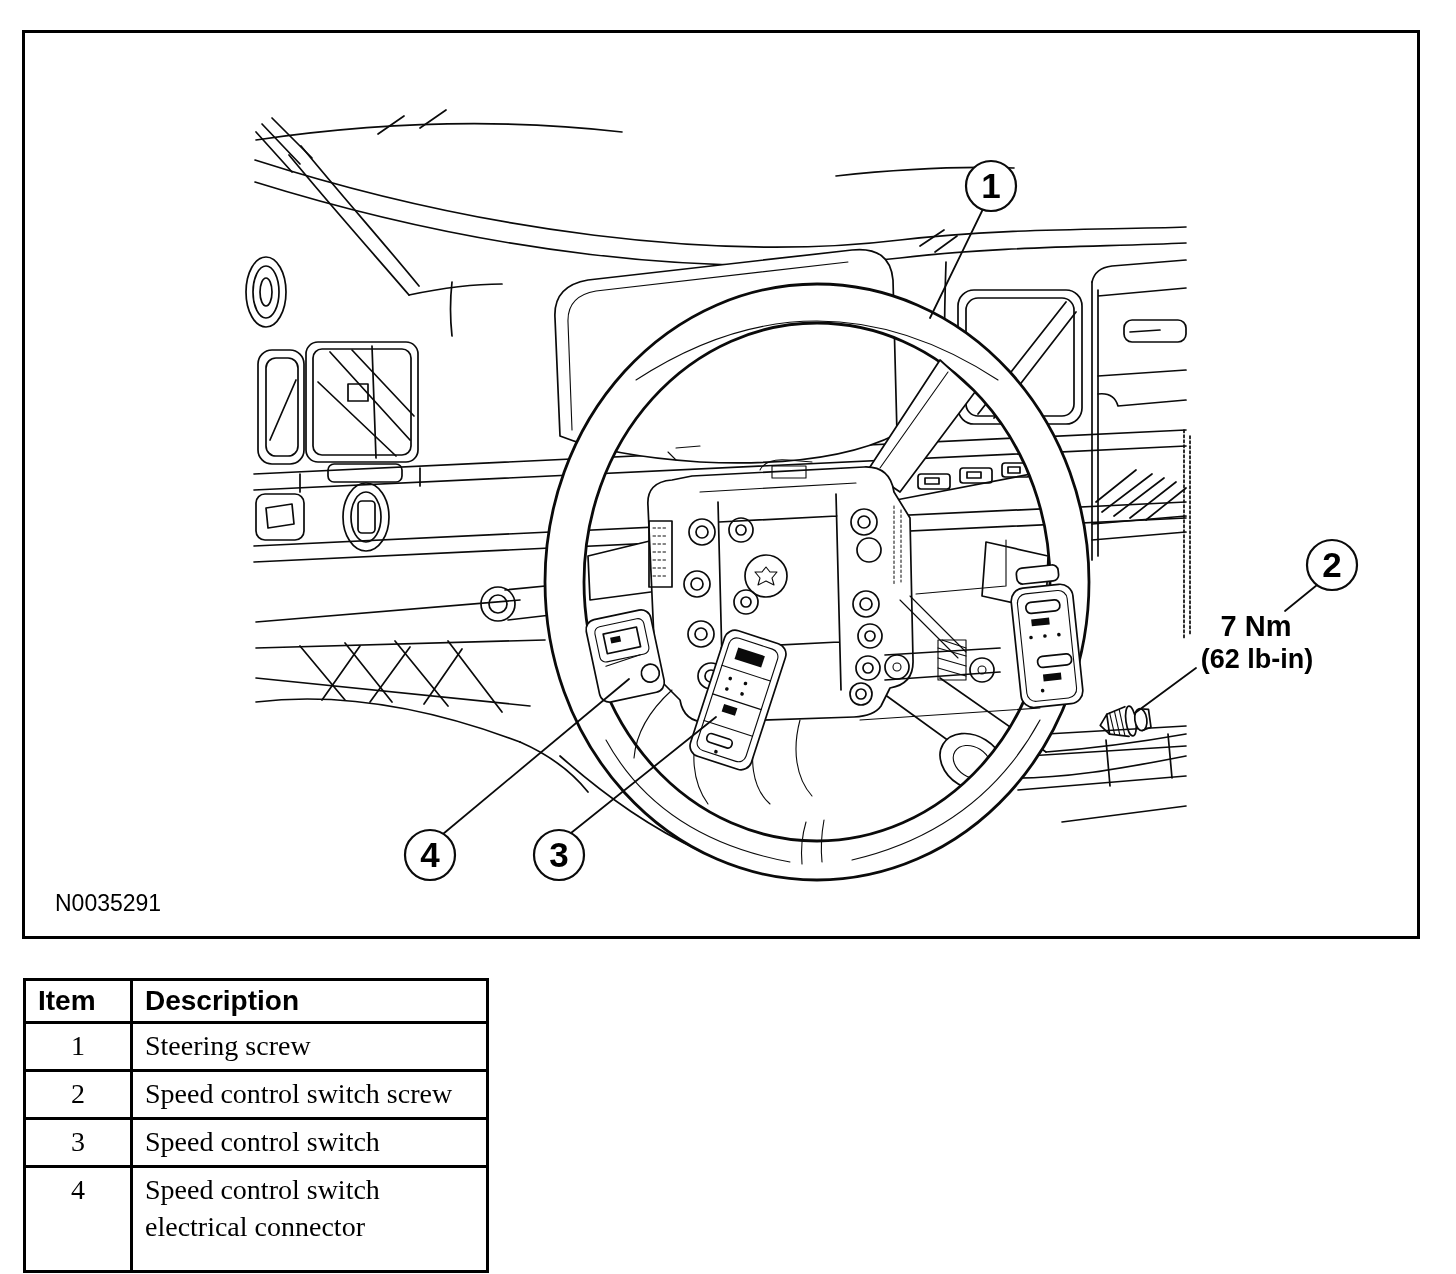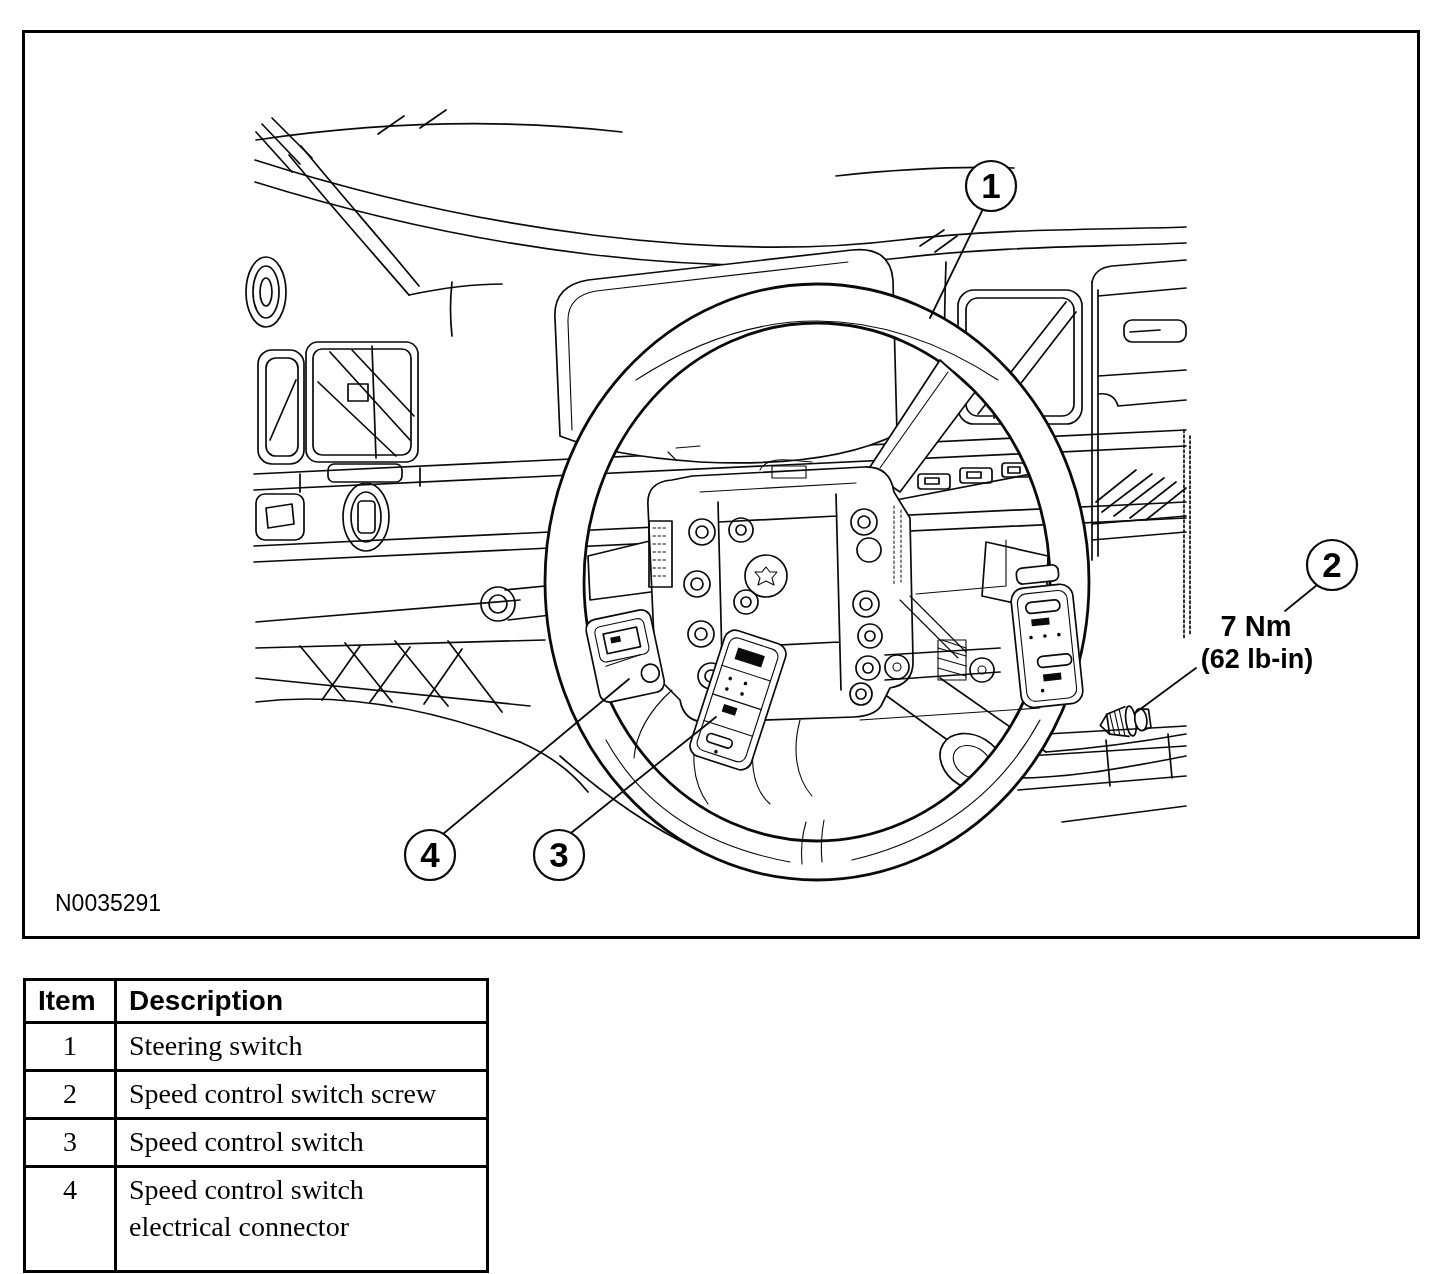--- a/index.html
+++ b/index.html
@@ -25,21 +25,21 @@
   .torque{font:bold 29px "Liberation Sans",sans-serif;text-anchor:middle;}
   .torque2{font:bold 27px "Liberation Sans",sans-serif;text-anchor:middle;}
   .figid{font:23px "Liberation Sans",sans-serif;}
 
   
   table.legend{position:absolute;left:23px;top:978px;width:466px;
                border-collapse:collapse;table-layout:fixed;background:#fff;}
   table.legend th,table.legend td{border:3px solid #000;box-sizing:border-box;}
   table.legend th{font:bold 28px "Liberation Sans",sans-serif;text-align:left;
                   padding:4px 4px 4px 12px;height:38px;}
-  table.legend th.col-item{width:91px;}
+  table.legend th.col-item{width:107px;}
   table.legend td{font:28px "Liberation Serif",serif;vertical-align:top;
                   padding:4px 4px 4px 12px;line-height:1.32;}
   table.legend td.item{text-align:center;padding-left:4px;}
   table.legend td.desc{white-space:pre-line;}
   table.legend tr.r1 td{height:43px;}
   table.legend tr.r2 td{height:42px;}
   table.legend tr.r3 td{height:42px;}
   table.legend tr.r4 td{height:105px;}
 </style>
 </head>
@@ -296,21 +296,21 @@
   <table class="legend">
     <thead>
       <tr>
         <th class="col-item">Item</th>
         <th class="col-desc">Description</th>
       </tr>
     </thead>
     <tbody>
       <tr class="r1">
         <td class="item">1</td>
-        <td class="desc">Steering switch</td>
+        <td class="desc">Steering screw</td>
       </tr>
       <tr class="r2">
         <td class="item">2</td>
         <td class="desc">Speed control switch screw</td>
       </tr>
       <tr class="r3">
         <td class="item">3</td>
         <td class="desc">Speed control switch</td>
       </tr>
       <tr class="r4">

